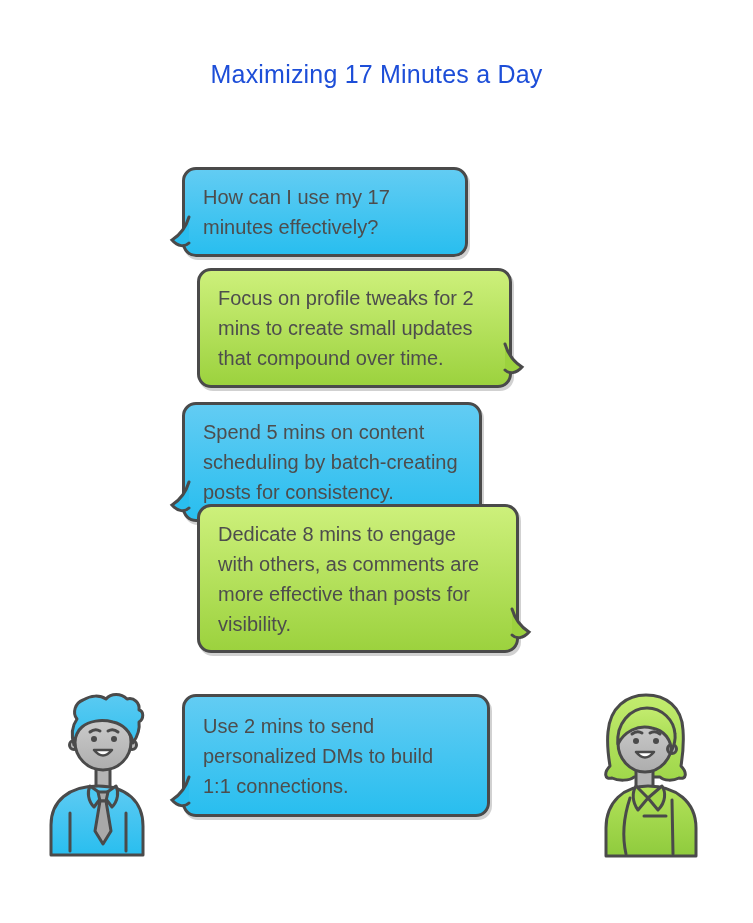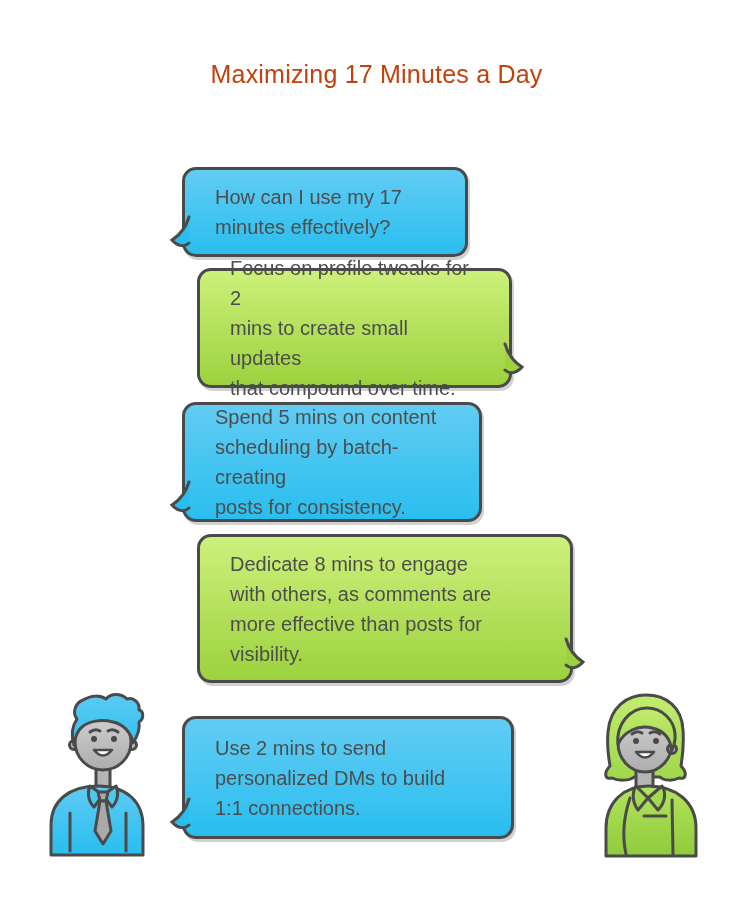--- a/index.html
+++ b/index.html
@@ -11,43 +11,43 @@
     font-family:"Liberation Sans",sans-serif;
   }
   .title{
     position:absolute;
     left:0;top:60px;width:100%;
     margin:0;
     text-align:center;
     font-size:25px;
     font-weight:400;
     letter-spacing:0.2px;
-    color:#c2410c;
+    color:#1d4ed8;
   }
   .bubble{
     position:absolute;
     box-sizing:border-box;
     border:3px solid #4a4a4a;
     border-radius:14px;
     box-shadow:2px 3px 0 rgba(0,0,0,0.18);
     display:flex;
     align-items:center;
-    padding:0 30px;
+    padding:0 18px;
     font-size:20px;
     line-height:30px;
     color:#4d4d4d;
   }
   .bubble .btext{white-space:pre-line;}
   .bubble.blue{background:linear-gradient(#62ccf3,#29beef);}
   .bubble.green{background:linear-gradient(#cdf07b,#9cd23e);}
   .b1{left:182px;top:167px;width:286px;height:90px;}
   .b2{left:197px;top:268px;width:315px;height:120px;}
   .b3{left:182px;top:402px;width:300px;height:120px;}
-  .b4{left:197px;top:534px;width:376px;height:149px;}
-  .b5{left:182px;top:694px;width:332px;height:123px;margin-top:22px;}
+  .b4{left:197px;top:504px;width:322px;height:149px;}
+  .b5{left:182px;top:694px;width:308px;height:123px;}
   .tail{position:absolute;overflow:visible;}
   .tail-left{left:-14px;bottom:4px;}
   .tail-right{right:-14px;bottom:8px;}
   .avatar{position:absolute;}
   .avatar-man{left:46px;top:691px;width:100px;height:166px;}
   .avatar-woman{left:600px;top:690px;width:100px;height:168px;}
 </style>
 </head>
 <body>
 

